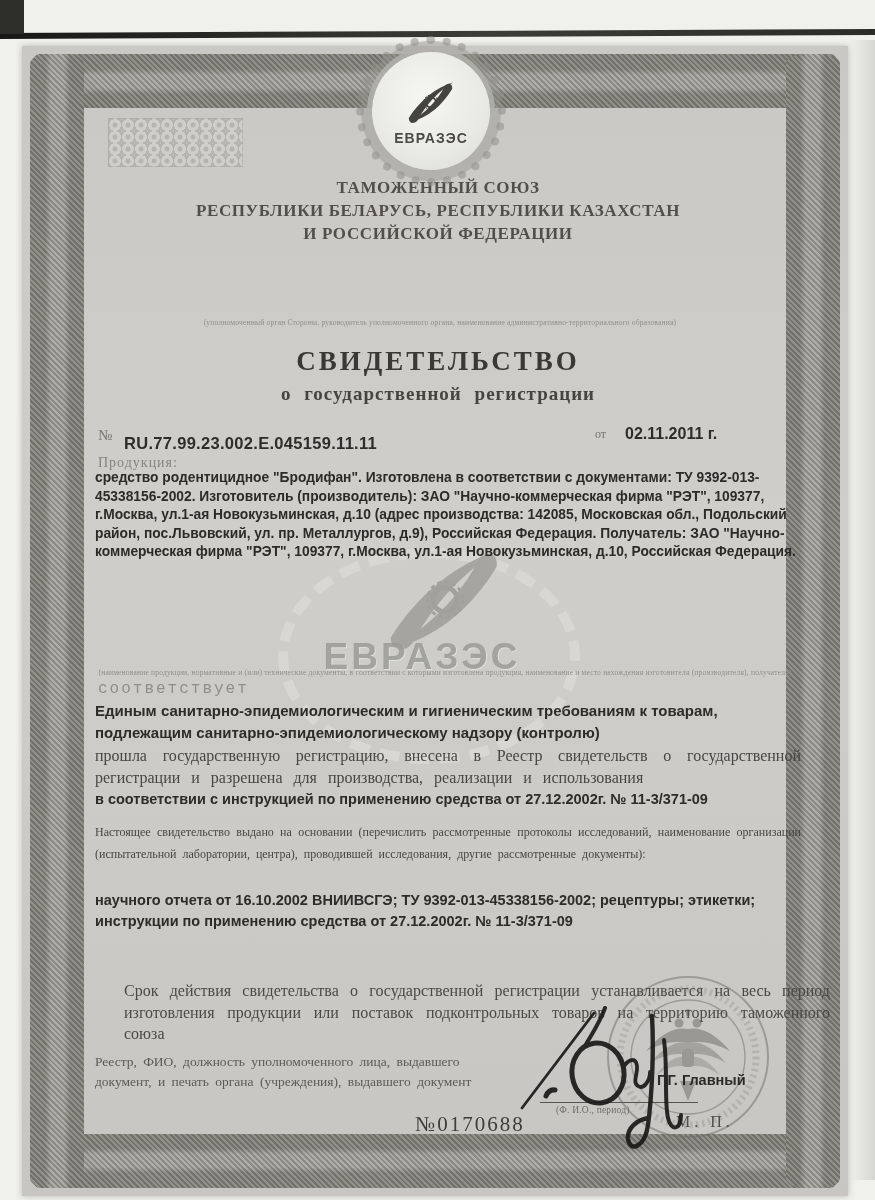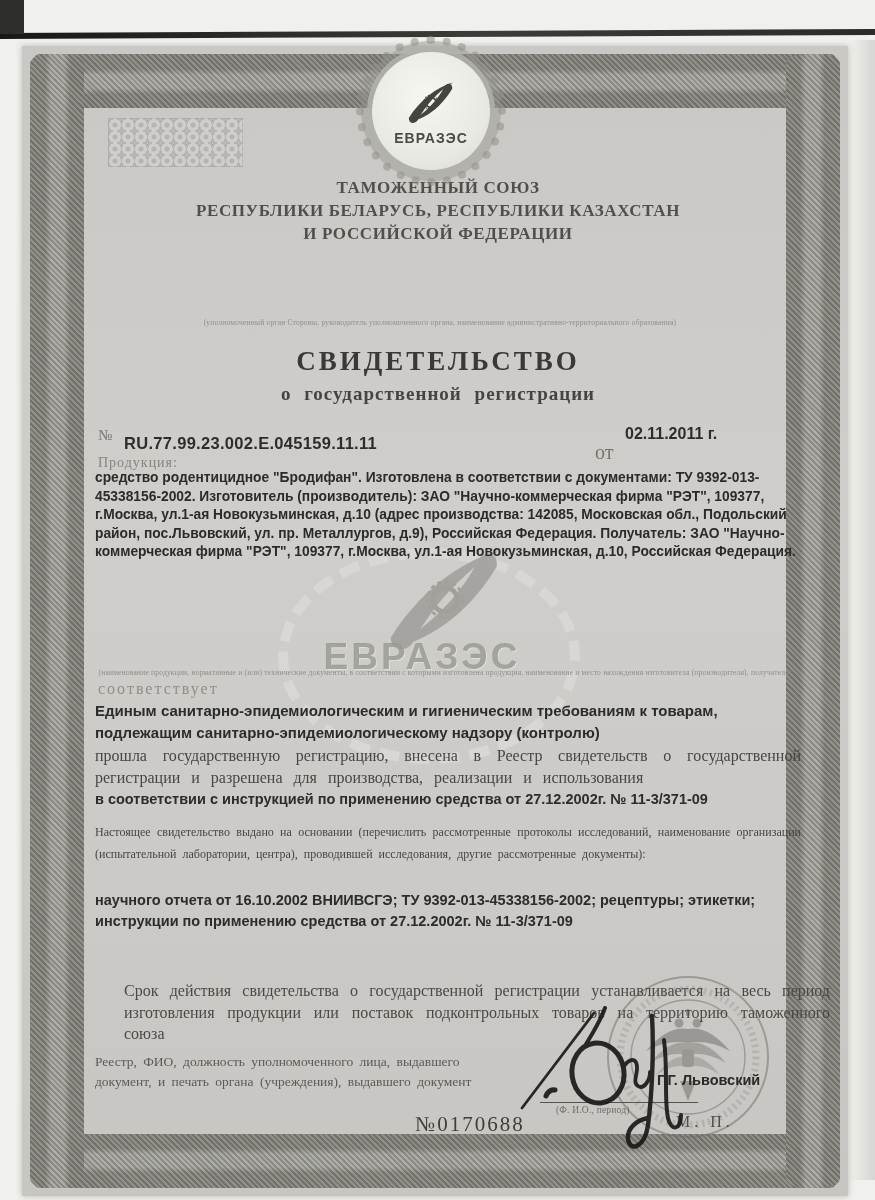--- a/index.html
+++ b/index.html
@@ -77,30 +77,30 @@
   .b-note1 { left:120px; top:318px; width:640px; }
   .b-title { left:85px; top:346px; width:706px; font-weight:bold; font-size:27px;
     letter-spacing:3px; color:#3a3936; }
   .b-subtitle { left:85px; top:383px; width:706px; font-weight:bold; font-size:19px;
     letter-spacing:1px; word-spacing:7px; color:#454440; }
 
   .b-numrow { left:98px; top:425px; width:700px; height:22px; }
   .num-label { position:absolute; left:0; top:2px; font-size:15px; color:#75746f; }
   .num-value { position:absolute; left:26px; top:0; font-family:"Liberation Sans",sans-serif;
     font-weight:bold; font-size:16.5px; color:#2d2d2a; letter-spacing:.3px;margin-top:9px; }
-  .date-label { position:absolute; left:497px; top:16px; font-size:20px; color:#75746f; }
+  .date-label { position:absolute; left:497px; top:2px; font-size:12px; color:#75746f; }
   .date-value { position:absolute; left:527px; top:0; font-family:"Liberation Sans",sans-serif;
     font-weight:bold; font-size:16px; color:#2d2d2a; }
 
   .b-prodlabel { left:98px; top:455px; font-size:14px; letter-spacing:1px; color:#85847f; }
   .b-product { left:95px; top:469px; width:706px; font-family:"Liberation Sans",sans-serif;
     font-weight:bold; font-size:13.8px; line-height:18.6px; color:#2b2b28; }
 
   .b-note2 { left:95px; top:668px; width:700px; }
-  .b-complabel { left:98px; top:680px; font-size:16px; letter-spacing:2px; color:#8f8e89; }
+  .b-complabel { left:98px; top:680px; font-size:16px; letter-spacing:2px; color:#8f8e89;font-family:Liberation Mono, monospace; }
   .b-complies { left:95px; top:700px; width:712px; font-family:"Liberation Sans",sans-serif;
     font-weight:bold; font-size:15px; line-height:21.5px; color:#2c2c29; }
 
   .b-registered { left:95px; top:745px; width:706px; font-size:16px; line-height:21.5px;
     text-align:justify; word-spacing:7px; color:#474643; }
   .b-instruction { left:95px; top:791px; width:712px; font-family:"Liberation Sans",sans-serif;
     font-weight:bold; font-size:14.5px; color:#2c2c29; }
 
   .b-basis { left:95px; top:822px; width:706px; font-size:12px; line-height:21.5px;
     text-align:justify; word-spacing:3px; color:#474643; }
@@ -190,21 +190,21 @@
 
   <div class="abs txt b-basis">Настоящее свидетельство выдано на основании (перечислить рассмотренные протоколы исследований, наименование организации (испытательной лаборатории, центра), проводившей исследования, другие рассмотренные документы):</div>
   <div class="abs txt b-basisdocs">научного отчета от 16.10.2002 ВНИИВСГЭ; ТУ 9392-013-45338156-2002; рецептуры; этикетки; инструкции по применению средства от 27.12.2002г. № 11-3/371-09</div>
 
   <div class="abs txt b-validity">Срок действия свидетельства о государственной регистрации устанавливается на весь период изготовления продукции или поставок подконтрольных товаров на территорию таможенного союза</div>
 
   <div class="abs txt b-signnote">Реестр, ФИО, должность уполномоченного лица, выдавшего документ, и печать органа (учреждения), выдавшего документ</div>
   <div class="abs txt b-serial">№0170688</div>
   <div class="abs sig-line"></div>
   <div class="abs txt fine b-sigcaption">(Ф. И.О., период)</div>
-  <div class="abs txt b-signer">Г.Г. Львовский</div>
+  <div class="abs txt b-signer">Г.Г. Главный</div>
   <div class="abs txt b-sealmark">М. П.</div>
 
   <svg class="stampsvg" width="875" height="1200" viewBox="0 0 875 1200">
     <g transform="translate(688,1057)" stroke="#6e6d68" fill="none" opacity="0.5">
       <circle r="80" stroke-width="2"></circle>
       <circle r="57" stroke-width="1.4"></circle>
       <circle r="68" stroke-width="7" stroke-dasharray="2.5 3.5" opacity="0.45"></circle>
     </g>
     <g transform="translate(688,1057)" fill="#6b6a65" stroke="none" opacity="0.5">
       <path d="M-42,-6 Q-20,-32 0,-28 Q20,-32 42,-6 Q20,-18 0,-14 Q-20,-18 -42,-6 Z"></path>

